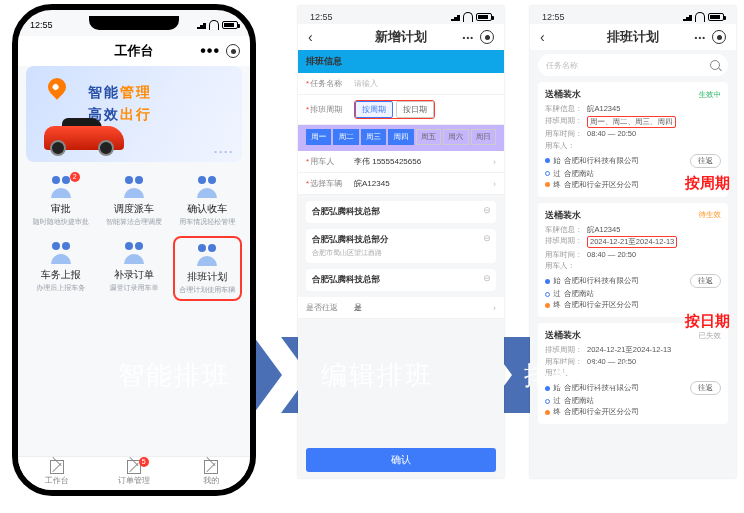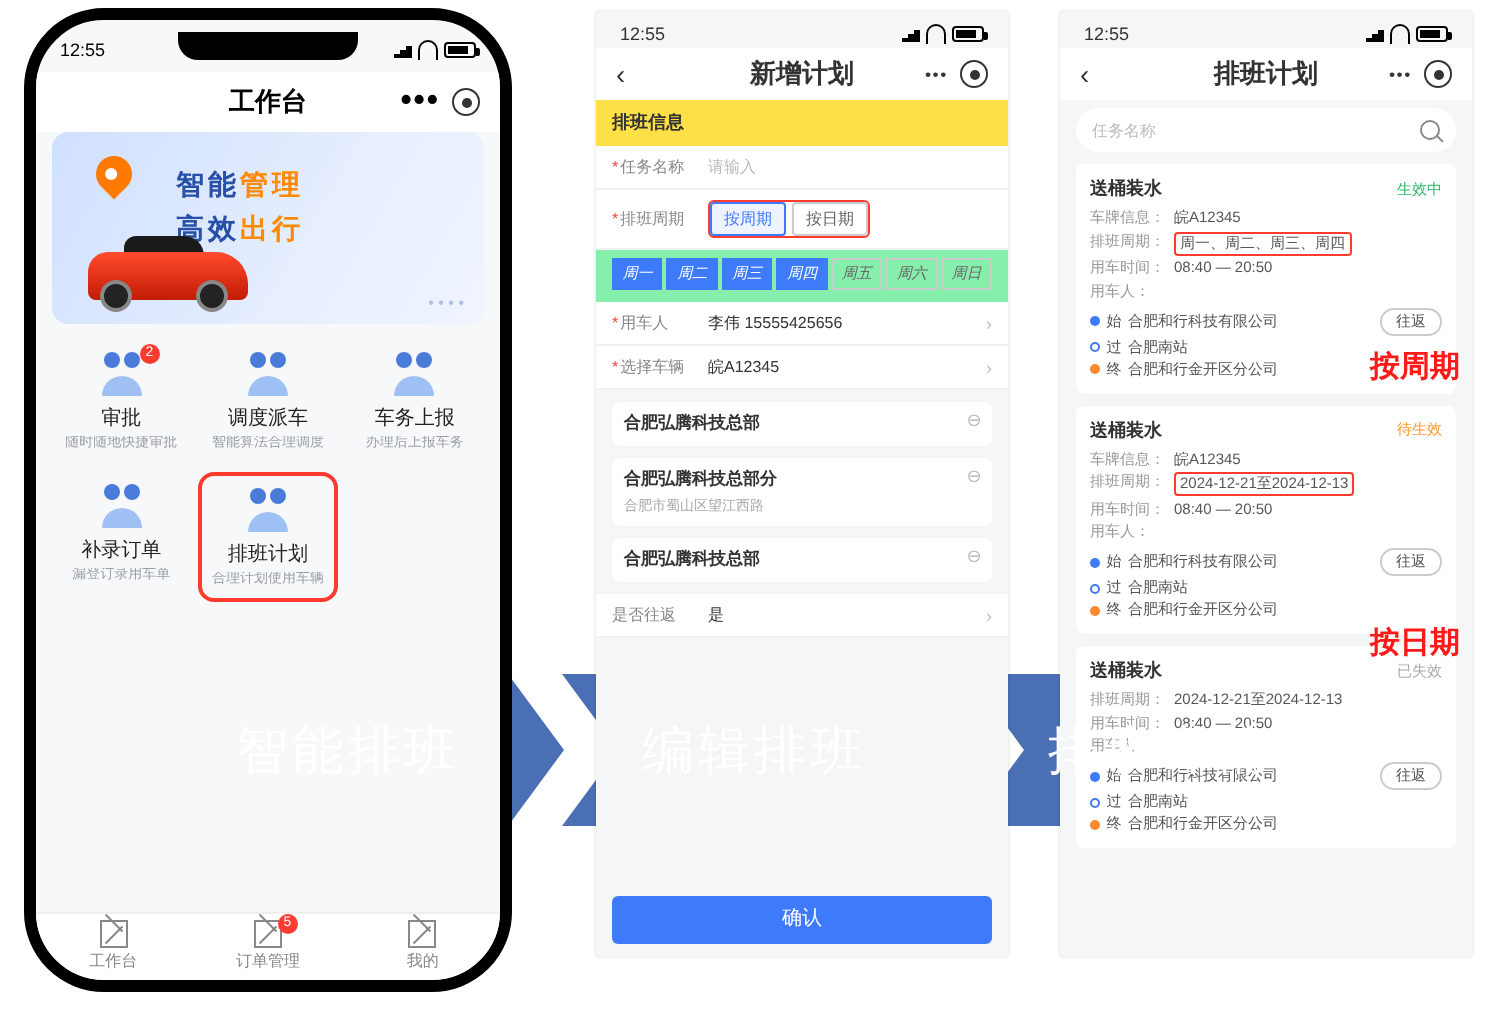--- a/index.html
+++ b/index.html
@@ -56,31 +56,31 @@
   .tabbar .tab .ico::before,.tabbar .tab .ico::after{content:"";position:absolute;background:#888;}
   .tabbar .tab .ico::before{left:0;top:0;width:100%;height:1px;transform:rotate(45deg);transform-origin:center;}
   .tabbar .tab .ico::after{left:0;top:0;width:100%;height:1px;transform:rotate(-45deg);transform-origin:center; top:50%;}
   .tabbar .badge{ top:0; right:24px;}
 
   
   .flat { position:absolute; top:6px; width:206px; height:472px; background:#f5f6f8; box-shadow:0 0 2px rgba(0,0,0,.15); overflow:hidden; font-size:8px; color:#333;}
   .flat .statusbar{ top:2px;}
   .flat .navbar{ top:18px; height:26px;}
   .flat-body{ position:absolute; top:44px; left:0; right:0; bottom:0; overflow:hidden;}
-  .section-hd{ background:#fde047; font-size:9px; font-weight:600; padding:5px 8px;}
+  .section-hd{ background:#0ea5e9; font-size:9px; font-weight:600; padding:5px 8px;}
   .frow{ display:flex; align-items:center; padding:5px 8px; background:#fff; border-bottom:1px solid #f0f1f3; min-height:22px;}
   .frow .lab{ width:48px; color:#888; font-size:8px;}
   .frow .lab.req::before{content:"*"; color:#ff3b30; margin-right:1px;}
   .frow .val{ flex:1; font-size:8px; color:#333;}
   .frow .ph{ color:#bbb;}
   .frow .chev{ color:#bbb; font-size:9px;}
   .seg{ display:inline-flex; gap:3px;}
   .seg .opt{ border:1px solid #ccc; padding:2px 6px; font-size:8px; border-radius:2px; color:#666;}
   .seg .opt.on{ border-color:#3e7bfa; color:#3e7bfa; background:#eef3ff;}
-  .weekrow{ display:flex; gap:2px; padding:4px 8px 6px; background:#86efac;font-style:italic;}
+  .weekrow{ display:flex; gap:2px; padding:4px 8px 6px; background:#c4b5fd;}
   .weekrow .d{ flex:1; text-align:center; border:1px solid #ccc; font-size:7.5px; padding:2px 0; color:#666;}
   .weekrow .d.on{ background:#3e7bfa; color:#fff; border-color:#3e7bfa;}
   .red-box{ border:1.5px solid #ff3b30 !important; border-radius:3px; }
 
   .stop-card{ background:#fff; margin:6px 8px 0; border-radius:4px; padding:5px 6px; position:relative;}
   .stop-card .nm{ font-size:8.5px; font-weight:600;}
   .stop-card .sub{ font-size:7px; color:#aaa; margin-top:2px;}
   .stop-card .del{ position:absolute; right:4px; top:4px; width:10px;height:10px; color:#bbb; font-size:9px; line-height:10px; text-align:center;}
 
   .confirm-btn{ position:absolute; left:8px; right:8px; bottom:6px; height:24px; background:#3e7bfa; color:#fff; text-align:center; line-height:24px; font-size:10px; border-radius:3px;}
@@ -172,20 +172,29 @@
     </div>
     <div class="nm">调度派车</div>
     <div class="sub">智能算法合理调度</div>
         </div>
         <div class="cell">
           <div class="ic">
       <span class="p" style="left:6px;top:0"></span>
             <span class="p" style="left:16px;top:0"></span>
       <span class="b"></span>
     </div>
+    <div class="nm">确认收车</div>
+    <div class="sub">用车情况轻松管理</div>
+        </div>
+        <div class="cell">
+          <div class="ic">
+      <span class="p" style="left:6px;top:0"></span>
+            <span class="p" style="left:16px;top:0"></span>
+      <span class="b"></span>
+    </div>
     <div class="nm">车务上报</div>
     <div class="sub">办理后上报车务</div>
         </div>
         <div class="cell">
           <div class="ic">
       <span class="p" style="left:6px;top:0"></span>
             <span class="p" style="left:16px;top:0"></span>
       <span class="b"></span>
     </div>
     <div class="nm">补录订单</div>

